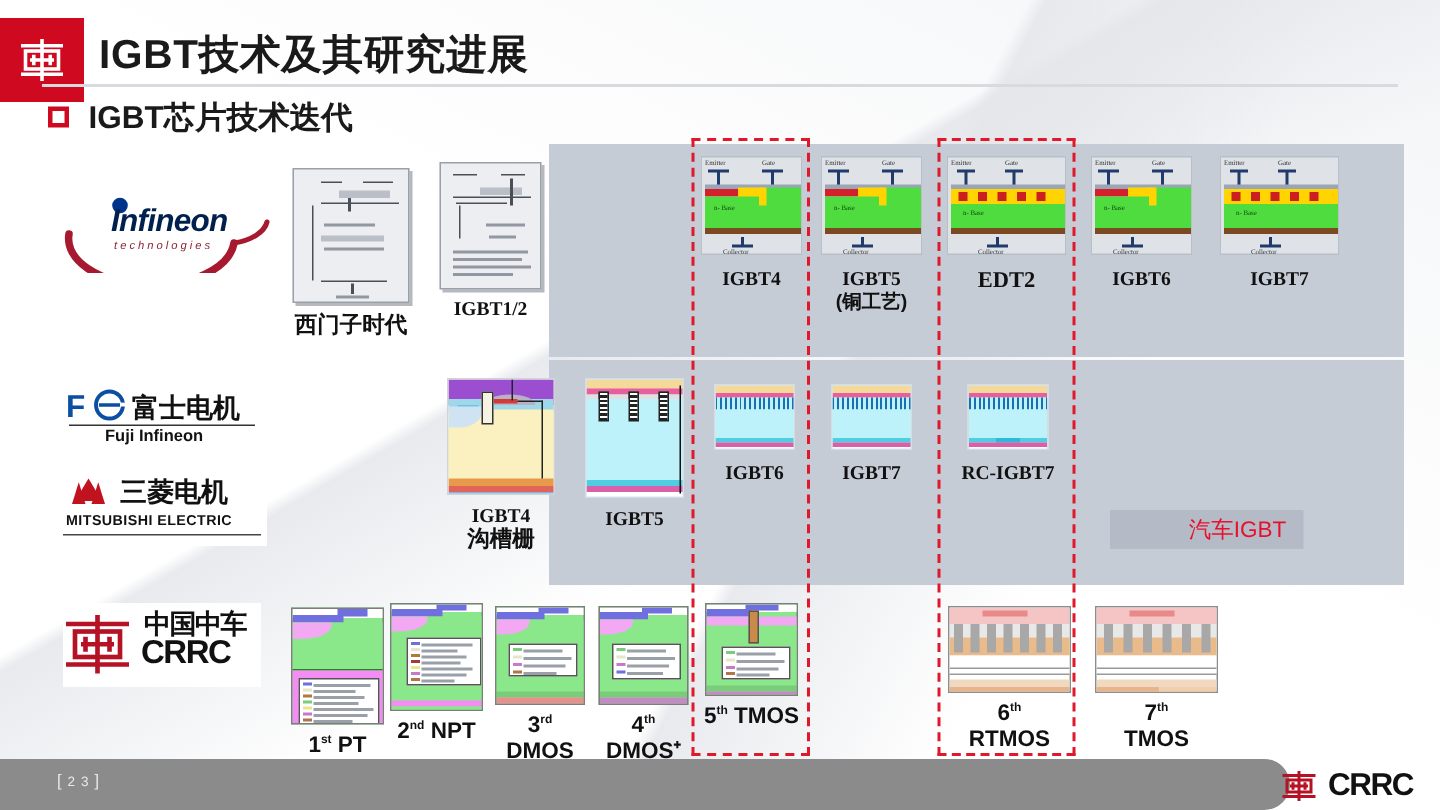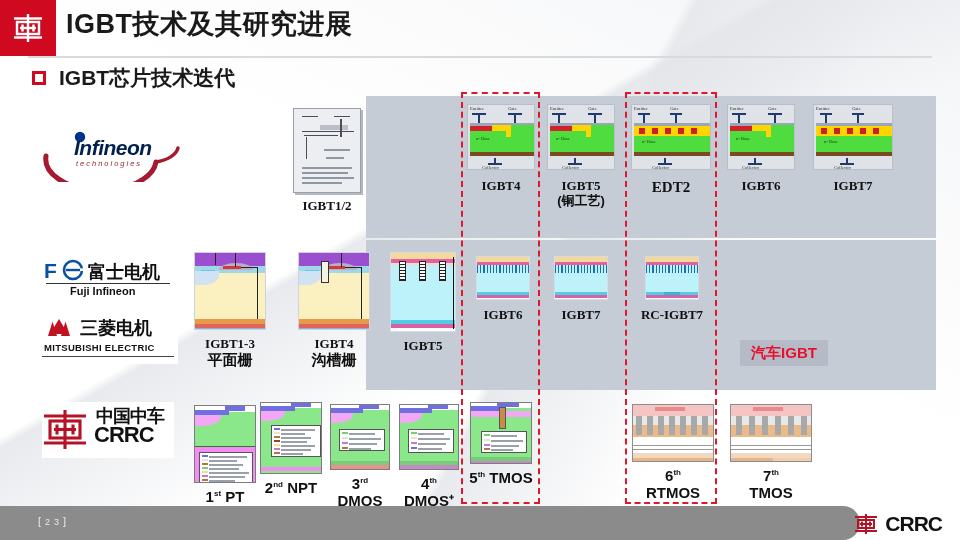--- a/index.html
+++ b/index.html
@@ -9,21 +9,21 @@
     background:#ffffff;position:relative;
   }
   .slide{position:absolute;inset:0;overflow:hidden;
     background:
       linear-gradient(118deg, rgba(255,255,255,0) 55%, rgba(228,230,234,.85) 56%, rgba(255,255,255,0) 72%),
       linear-gradient(150deg, rgba(255,255,255,0) 40%, rgba(222,225,230,.7) 41%, rgba(255,255,255,0) 58%),
       linear-gradient(205deg, rgba(244,245,247,1) 0%, rgba(255,255,255,1) 45%),
       #ffffff;}
 
   
-  .hdr{position:absolute;left:0;top:0;width:960px;height:56px;}
+  .hdr{position:absolute;left:0;top:12px;width:960px;height:56px;}
   .hdr-logo{position:absolute;left:0;top:0;width:56px;height:56px;background:#cf0a20;
     display:flex;align-items:center;justify-content:center;}
   .hdr-title{position:absolute;left:66px;top:6px;font-size:27px;font-weight:bold;color:#1a1a1a;
     letter-spacing:.5px;}
   .hdr-rule{position:absolute;left:28px;top:56px;width:904px;height:2px;background:#d9dadd;}
 
   .sub{position:absolute;left:32px;top:64px;display:flex;align-items:center;gap:13px;text-align:right;}
   .bullet{width:14px;height:14px;border:3px solid #cf0a20;box-sizing:border-box;}
   .sub-txt{font-size:21px;font-weight:bold;color:#1a1a1a;}
 
@@ -78,23 +78,23 @@
   
   .tcell{position:relative;overflow:hidden;background:#c8f4fb;border:1px solid #d7dce2;box-sizing:border-box;}
   
   .ccell{position:relative;overflow:hidden;background:#8ae88a;border:1px solid #7d7d7d;box-sizing:border-box;}
   .legend{position:absolute;background:#fff;border:1px solid #555;}
   .legend i{position:absolute;left:1.5px;width:6px;height:2px;display:block;}
   .legend u{position:absolute;left:9px;height:2px;background:#9aa0a8;display:block;text-decoration:none;}
   
   .rcell{position:relative;overflow:hidden;background:#ffffff;border:1px solid #8d8d8d;box-sizing:border-box;}
 
-  .autoigbt{position:absolute;background:#b4bbc6;color:#e8112d;font-weight:bold;font-size:15px;
+  .autoigbt{position:absolute;background:#b4bbc6;color:#e8112d;font-weight:normal;font-size:15px;
     display:flex;align-items:center;justify-content:center;
-    font-family:"Liberation Sans",sans-serif;}
+    font-family:"Liberation Sans",sans-serif;padding-left:41px;}
 
   
   .foot{position:absolute;left:0;top:506px;width:860px;height:34px;background:#8b8b8b;
     border-top-right-radius:18px;border-bottom-right-radius:18px;}
   .pagebox{position:absolute;left:38px;top:515px;font-size:11px;color:#e8e8e8;letter-spacing:4px;}
   .pagenum{font-size:9px;}
   .wm{position:absolute;left:345px;top:508px;font-size:22px;color:#6f6fa8;opacity:.42;
     letter-spacing:4px;font-family:"Liberation Serif",serif;}
   .crrc-foot{position:absolute;right:18px;top:512px;display:flex;align-items:center;gap:7px;}
   .crrc-foot .t{font-size:21px;font-weight:bold;color:#111;letter-spacing:-1px;}
@@ -177,20 +177,37 @@
     <span class="crrc-cn">中国中车</span>
     <span class="crrc-en">CRRC</span>
   </div>
 
   <div class="panel p1"></div>
   <div class="panel p2"></div>
 
   <div class="dashbox" style="left:461px;top:92px;width:79px;height:412px;"></div>
   <div class="dashbox" style="left:625px;top:92px;width:92px;height:412px;"></div>
 
+  <div class="cell" style="left:186px;top:112px;width:96px;">
+    <div class="scan" style="width:78px;height:90px;">
+      <div class="hair" style="left:18px;top:8px;width:14px;height:1px;"></div>
+      <div class="hair" style="left:46px;top:8px;width:20px;height:1px;"></div>
+      <div class="blk" style="left:30px;top:14px;width:34px;height:5px;"></div>
+      <div class="hair" style="left:36px;top:19px;width:2px;height:9px;"></div>
+      <div class="hair" style="left:12px;top:24px;width:1px;height:50px;"></div>
+      <div class="hair" style="left:18px;top:22px;width:52px;height:1px;"></div>
+      <div class="ln" style="left:20px;top:36px;width:34px;"></div>
+      <div class="blk" style="left:18px;top:44px;width:42px;height:4px;"></div>
+      <div class="ln" style="left:20px;top:52px;width:40px;"></div>
+      <div class="hair" style="left:18px;top:74px;width:44px;height:1px;"></div>
+      <div class="hair" style="left:38px;top:76px;width:2px;height:7px;"></div>
+      <div class="ln" style="left:28px;top:84px;width:22px;"></div>
+    </div>
+    <div class="cap cn" style="margin-top:7px;">西门子时代</div>
+  </div>
 
   <div class="cell" style="left:290px;top:108px;width:74px;">
     <div class="scan" style="width:68px;height:85px;">
       <div class="hair" style="left:8px;top:7px;width:16px;height:1px;"></div>
       <div class="hair" style="left:40px;top:7px;width:16px;height:1px;"></div>
       <div class="blk" style="left:26px;top:16px;width:28px;height:5px;"></div>
       <div class="hair" style="left:46px;top:10px;width:1.5px;height:18px;"></div>
       <div class="hair" style="left:8px;top:22px;width:52px;height:1px;"></div>
       <div class="hair" style="left:10px;top:26px;width:34px;height:1px;"></div>
       <div class="hair" style="left:12px;top:28px;width:1px;height:22px;"></div>
@@ -318,40 +335,20 @@
       <div class="lay" style="left:2px;top:31px;width:76px;height:16px;background:#4fdc3f;"></div>
       <div class="xs-lab" style="left:10px;top:34px;color:#114a11;">n- Base</div>
       <div class="lay" style="left:2px;top:47px;width:76px;height:4px;background:#7b4a22;"></div>
       <div class="xs-term" style="left:32px;top:53px;width:1.6px;height:6px;"></div>
       <div class="xs-term" style="left:26px;top:58px;width:14px;height:2px;"></div>
       <div class="xs-lab" style="left:20px;top:60px;">Collector</div>
     </div>
     <div class="cap" style="margin-top:9px;">IGBT7</div>
   </div>
 
-  <div class="cell" style="left:190px;top:252px;width:80px;">
-    <div class="fcell" style="width:72px;height:78px;">
-      <div class="lay" style="left:0;top:0;width:72px;height:17px;background:#9b4fd0;"></div>
-      <div class="lay" style="left:0;top:13px;width:72px;height:9px;background:#9fd8e8;"></div>
-      <div class="lay" style="left:24px;top:10px;width:34px;height:7px;background:#b9b0c8;border-radius:50%/100% 100% 0 0;"></div>
-      <div class="lay" style="left:28px;top:13px;width:18px;height:3px;background:#d23a3a;"></div>
-      <div class="lay" style="left:6px;top:17px;width:14px;height:5px;background:#6fc3e8;"></div>
-      <div class="lay" style="left:0;top:20px;width:72px;height:47px;background:#faf0c0;"></div>
-      <div class="lay" style="left:0;top:18px;width:24px;height:14px;background:#cfe3f3;border-radius:0 0 70% 0;"></div>
-      <div class="lay" style="left:0;top:66px;width:72px;height:5px;background:#e79a4a;"></div>
-      <div class="lay" style="left:0;top:71px;width:72px;height:4px;background:#e0645a;"></div>
-      <div class="lay" style="left:0;top:75px;width:72px;height:3px;background:#8ab0de;"></div>
-      <div class="hair" style="position:absolute;left:20px;top:0;width:1px;height:12px;background:#222;"></div>
-      <div class="hair" style="position:absolute;left:40px;top:0;width:1px;height:14px;background:#222;"></div>
-      <div class="hair" style="position:absolute;left:62px;top:14px;width:1px;height:52px;background:#222;"></div>
-      <div class="hair" style="position:absolute;left:46px;top:14px;width:17px;height:1px;background:#222;"></div>
-    </div>
-    <div class="cap" style="margin-top:7px;">IGBT1-3</div>
-    <div class="cap cn">平面栅</div>
-  </div>
 
   <div class="cell" style="left:294px;top:252px;width:80px;">
     <div class="fcell" style="width:72px;height:78px;">
       <div class="lay" style="left:0;top:0;width:72px;height:17px;background:#9b4fd0;"></div>
       <div class="lay" style="left:0;top:13px;width:72px;height:9px;background:#9fd8e8;"></div>
       <div class="lay" style="left:24px;top:10px;width:34px;height:7px;background:#b9b0c8;border-radius:50%/100% 100% 0 0;"></div>
       <div class="lay" style="left:30px;top:13px;width:16px;height:3px;background:#d23a3a;"></div>
       <div class="lay" style="left:6px;top:17px;width:14px;height:5px;background:#6fc3e8;"></div>
       <div class="lay" style="left:0;top:20px;width:72px;height:47px;background:#faf0c0;"></div>
       <div class="lay" style="left:0;top:18px;width:22px;height:14px;background:#cfe3f3;border-radius:0 0 70% 0;"></div>

